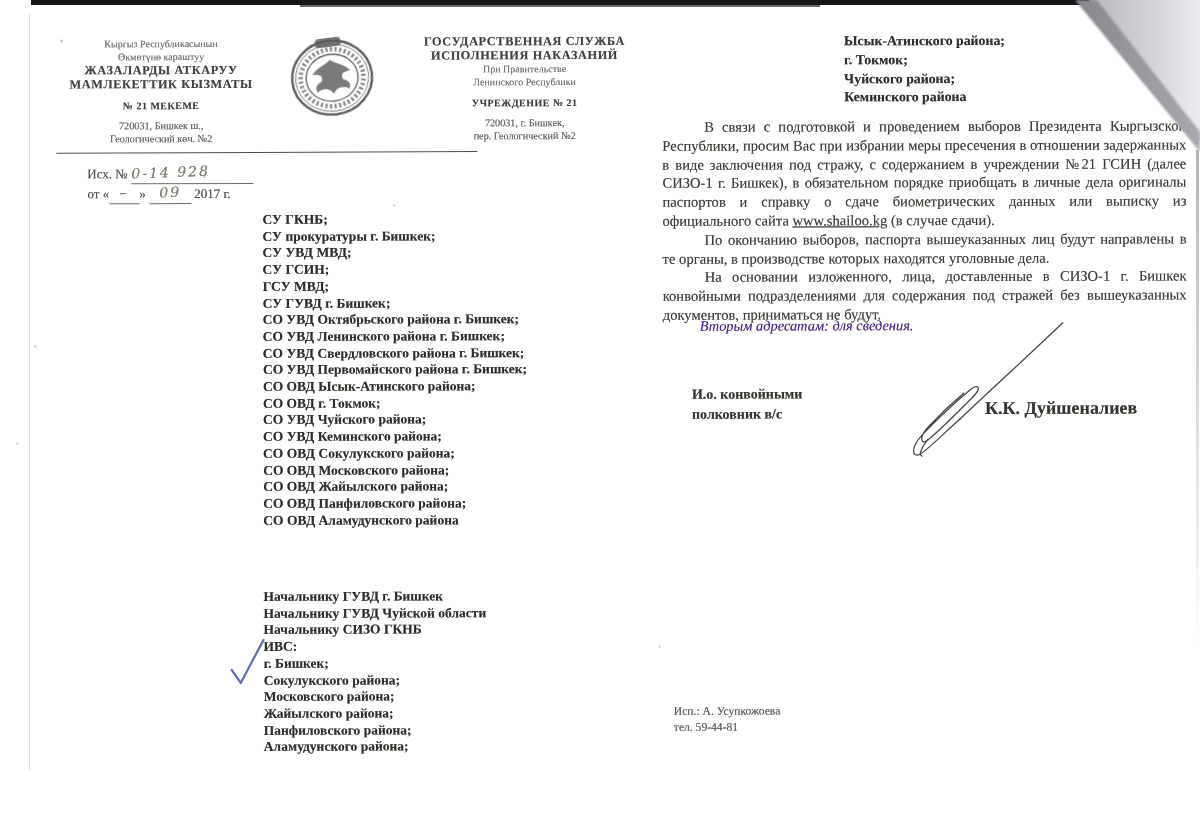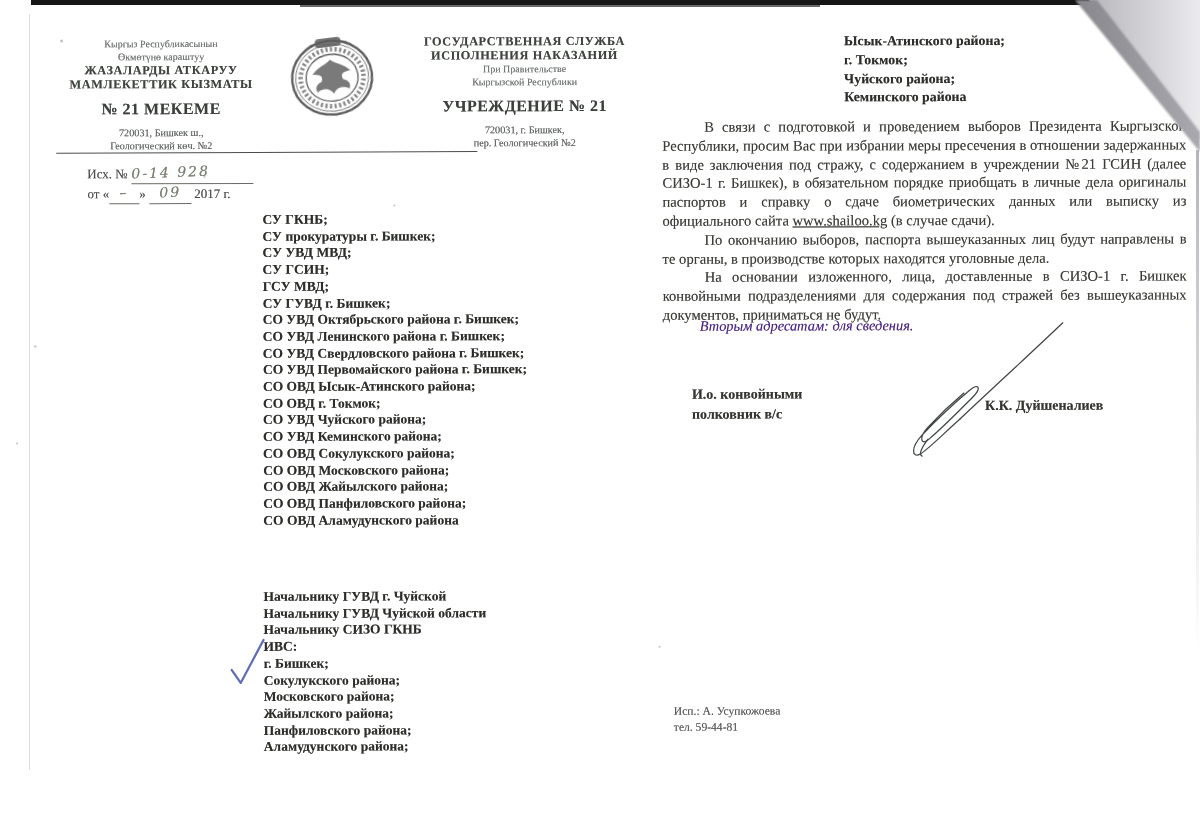--- a/index.html
+++ b/index.html
@@ -20,21 +20,21 @@
   .left-line{position:absolute;left:29px;top:14px;width:1px;height:756px;background:#dcdcd8;}
 
   
   .right-line{position:absolute;right:1px;top:150px;width:3px;height:500px;
     background:linear-gradient(to bottom,#b4b4ba,rgba(200,200,205,0));}
 
   
   .hdr{color:#4a4f4d;text-align:center;}
   .hdr .small{font-size:10px;color:#707673;line-height:13px;}
   .hdr .big{font-size:12.3px;font-weight:bold;letter-spacing:.6px;line-height:14px;color:#3f443f;}
-  .hdr .unit{font-size:16px;font-weight:bold;letter-spacing:.5px;margin-top:9px;color:#3b403c;}
+  .hdr .unit{font-size:10px;font-weight:bold;letter-spacing:.5px;margin-top:9px;color:#3b403c;}
   .hdr .addr{font-size:10.2px;color:#5f6562;line-height:12.5px;margin-top:9px;text-align:center;}
   .hdr-left{left:52px;top:36px;width:220px;}
   .hdr-center{left:388px;top:34px;width:275px;}
 
   .rule{left:57px;top:151px;width:421px;border-top:1.6px solid #4c4c4a;transform:rotate(-0.1deg);}
 
   
   .ref{left:88px;top:163px;font-size:13px;color:#4a4e4b;line-height:19px;}
   .hand{font-family:"DejaVu Serif",serif;font-style:italic;color:#79816f;
         letter-spacing:2px;font-size:14px;display:inline-block;transform:rotate(-2deg) translateY(-1px);}
@@ -50,21 +50,21 @@
 
   
   .body-text{left:663px;top:118px;width:524px;font-size:14.6px;line-height:18.8px;
     color:#3a3c36;text-align:justify;}
   .body-text p{margin:0;text-indent:42px;}
   .link{text-decoration:underline;}
   .note{left:700px;top:318px;font-size:14.4px;font-style:italic;color:#4c1d95;}
 
   
   .sig-pos{left:692px;top:385px;font-size:14px;font-weight:bold;color:#33352f;line-height:20px;}
-  .sig-name{left:985px;top:399px;font-size:14px;font-weight:bold;color:#33352f;}
+  .sig-name{left:985px;top:399px;font-size:18px;font-weight:bold;color:#33352f;}
 
   
   .exec{left:673px;top:704px;font-size:11.6px;color:#565b57;line-height:16px;}
 
   
   .fold{position:absolute;top:0;right:0;width:125px;height:160px;z-index:5;}
 
   .speck{position:absolute;background:#8f8f8b;border-radius:50%;opacity:.55;}
 </style>
 </head>
@@ -102,21 +102,21 @@
       <ellipse cx="44" cy="43" rx="31.5" ry="28.5" stroke-width="4.5" stroke-dasharray="2.2 2.4" opacity="0.75"></ellipse>
       <path d="M44 25 C38 30 30 31 25 38 C32 38 36 40 33 46 C27 48 26 52 28 56 C34 52 40 53 44 59 C48 53 54 52 60 56 C62 52 61 48 55 46 C52 40 56 38 63 38 C58 31 50 30 44 25 Z" fill="#333333" stroke="none" opacity="0.8"></path>
       <rect x="31" y="3" width="26" height="9" rx="4" fill="#3a3a3a" stroke="none" opacity="0.85"></rect>
     </g>
   </svg>
 
   <div class="abs hdr hdr-center scan-text">
     <div class="big">ГОСУДАРСТВЕННАЯ СЛУЖБА</div>
     <div class="big">ИСПОЛНЕНИЯ НАКАЗАНИЙ</div>
     <div class="small">При Правительстве</div>
-    <div class="small">Кыргызской Республики</div>
+    <div class="small">Ленинского Республики</div>
     <div class="unit">УЧРЕЖДЕНИЕ № 21</div>
     <div class="addr">
       <span>720031, г. Бишкек,</span><br>
       <span>пер. Геологический  №2</span>
     </div>
   </div>
 
   <div class="abs rule"></div>
 
   <div class="abs ref scan-text">
@@ -157,21 +157,21 @@
       <div class="list-line">СО УВД Кеминского района;</div>
       <div class="list-line">СО ОВД Сокулукского района;</div>
       <div class="list-line">СО ОВД Московского района;</div>
       <div class="list-line">СО ОВД Жайылского района;</div>
       <div class="list-line">СО ОВД Панфиловского района;</div>
       <div class="list-line">СО ОВД Аламудунского района</div>
     </div>
 
   <div class="abs list list-secondary scan-text">
 
-  <div class="list-line">Начальнику ГУВД г. Чуйской</div>
+  <div class="list-line">Начальнику ГУВД г. Бишкек</div>
       <div class="list-line">Начальнику ГУВД Чуйской области</div>
       <div class="list-line">Начальнику СИЗО ГКНБ</div>
       <div class="list-line">ИВС:</div>
       <div class="list-line">г. Бишкек;</div>
       <div class="list-line">Сокулукского района;</div>
       <div class="list-line">Московского района;</div>
       <div class="list-line">Жайылского района;</div>
       <div class="list-line">Панфиловского района;</div>
       <div class="list-line">Аламудунского района;</div>
     </div>

